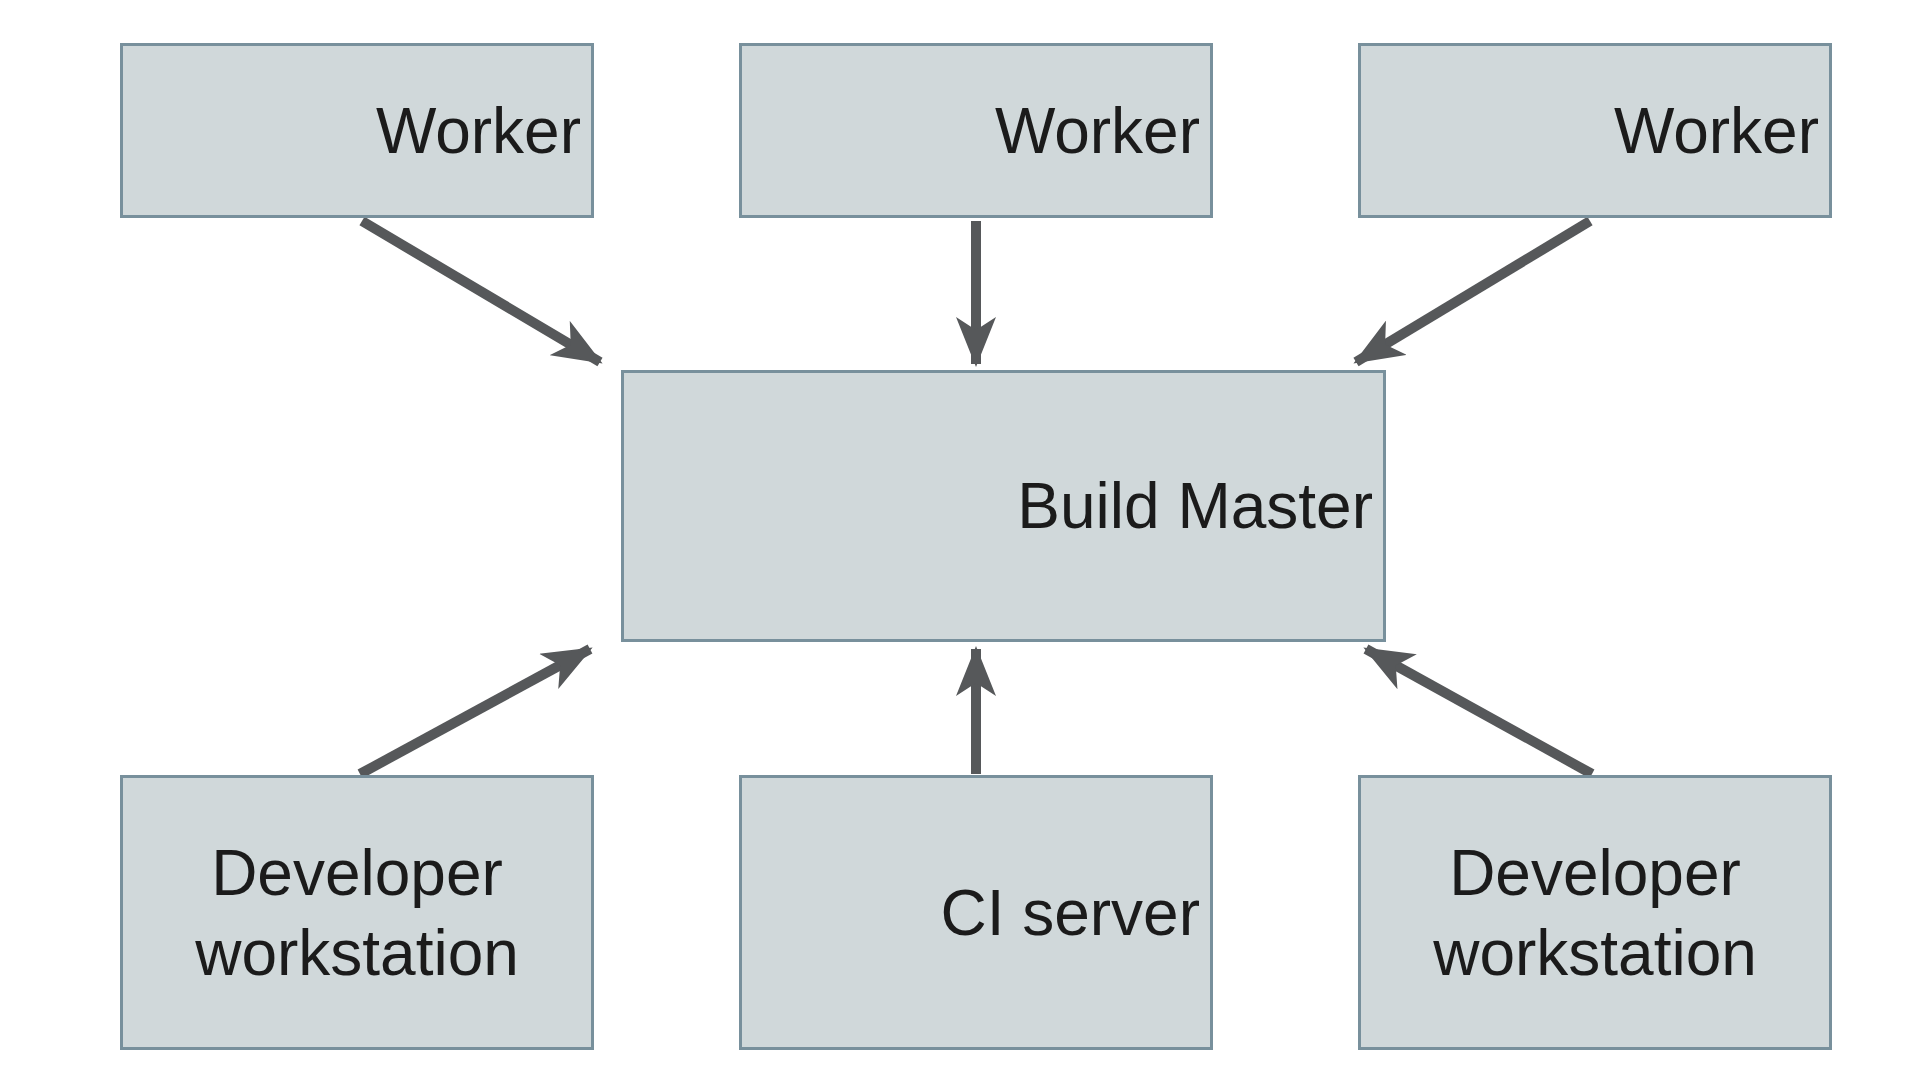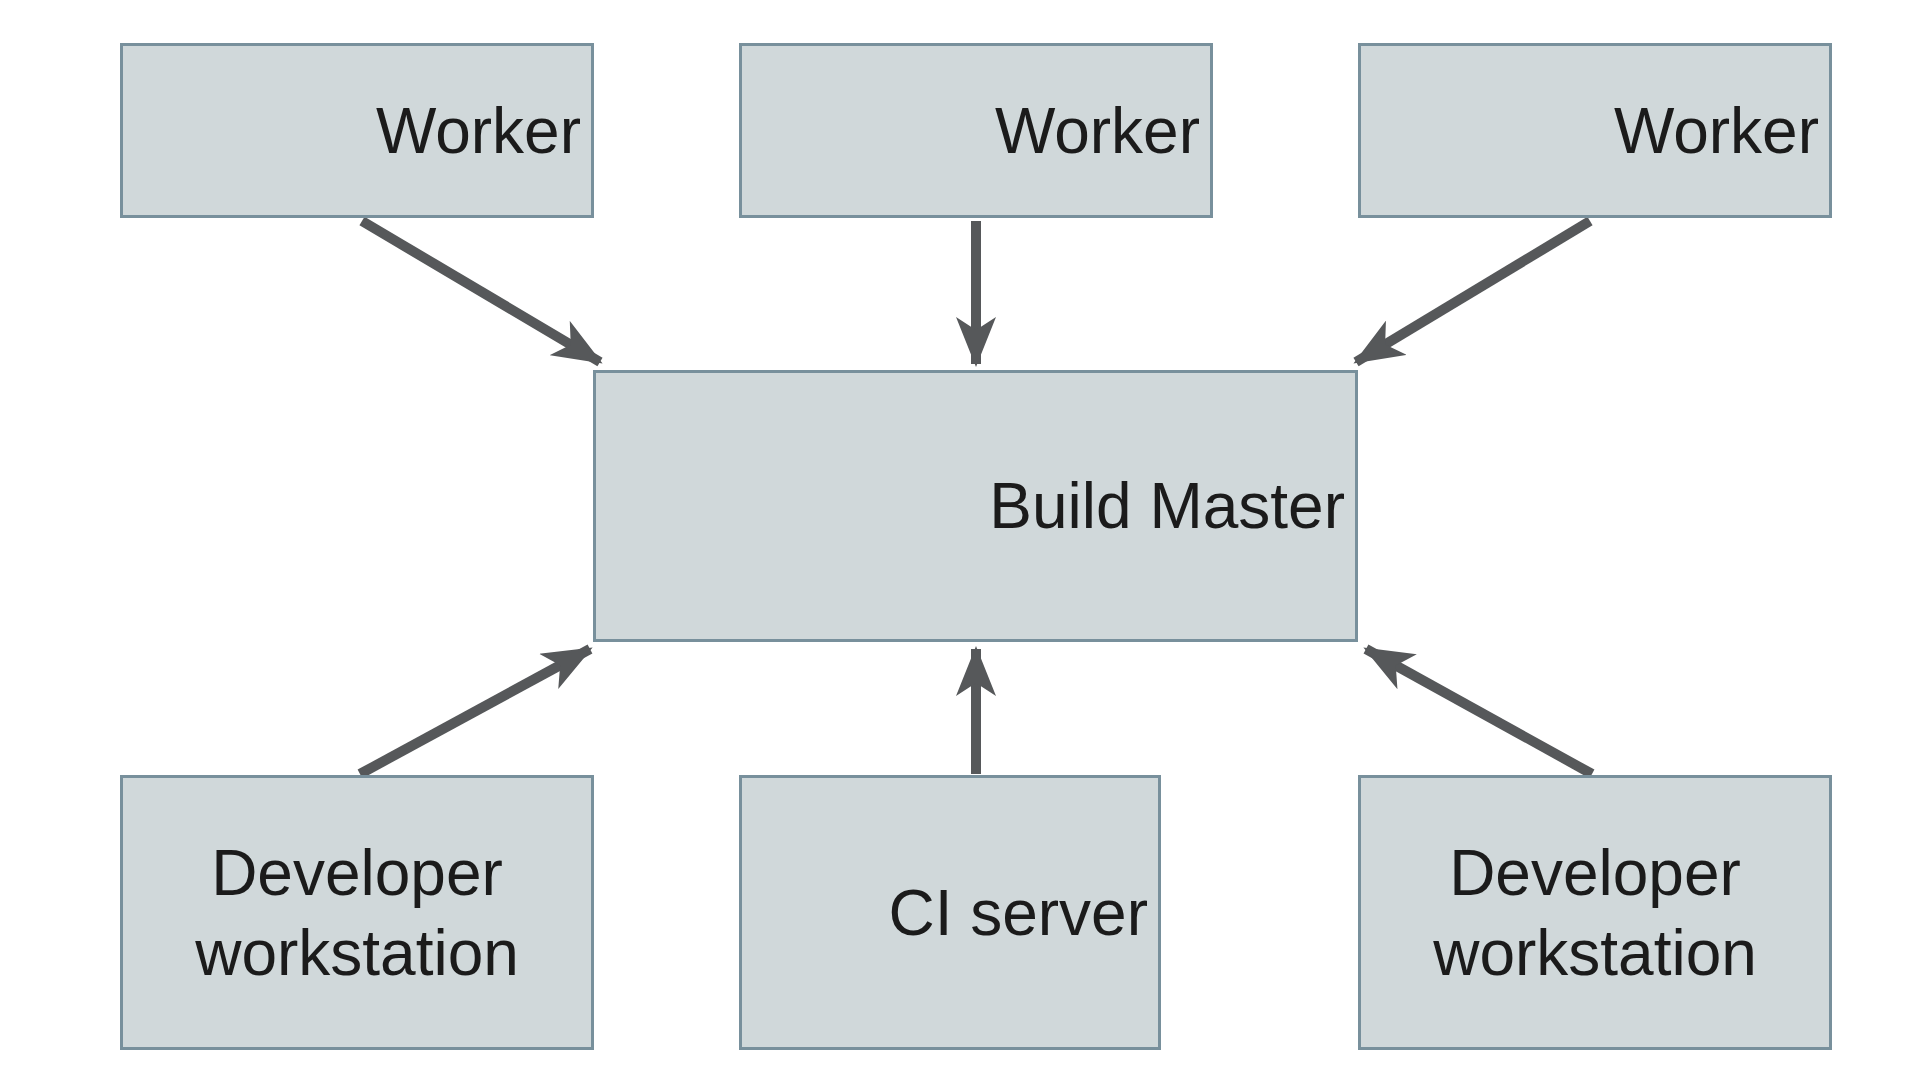--- a/index.html
+++ b/index.html
@@ -35,24 +35,24 @@
     line-height: 1.25;
     color: var(--label-text);
     font-weight: 400;
     padding: 0 10px;
   }
   
   #node-worker-1 { left: 120px;  top: 43px;  width: 474px; height: 175px; }
   #node-worker-2 { left: 739px;  top: 43px;  width: 474px; height: 175px; }
   #node-worker-3 { left: 1358px; top: 43px;  width: 474px; height: 175px; }
   
-  #node-build-master { left: 593px; top: 370px; width: 765px; height: 272px; }
+  #node-build-master { left: 621px; top: 370px; width: 765px; height: 272px; }
   
   #node-dev-workstation-left  { left: 120px;  top: 775px; width: 474px; height: 275px; }
-  #node-ci-server             { left: 739px;  top: 775px; width: 422px; height: 275px; }
+  #node-ci-server             { left: 739px;  top: 775px; width: 474px; height: 275px; }
   #node-dev-workstation-right { left: 1358px; top: 775px; width: 474px; height: 275px; }
 
   .arrow-layer {
     position: absolute;
     left: 0; top: 0;
     width: 1910px; height: 1090px;
     pointer-events: none;
   }
   .arrow-shaft {
     stroke: var(--arrow);

